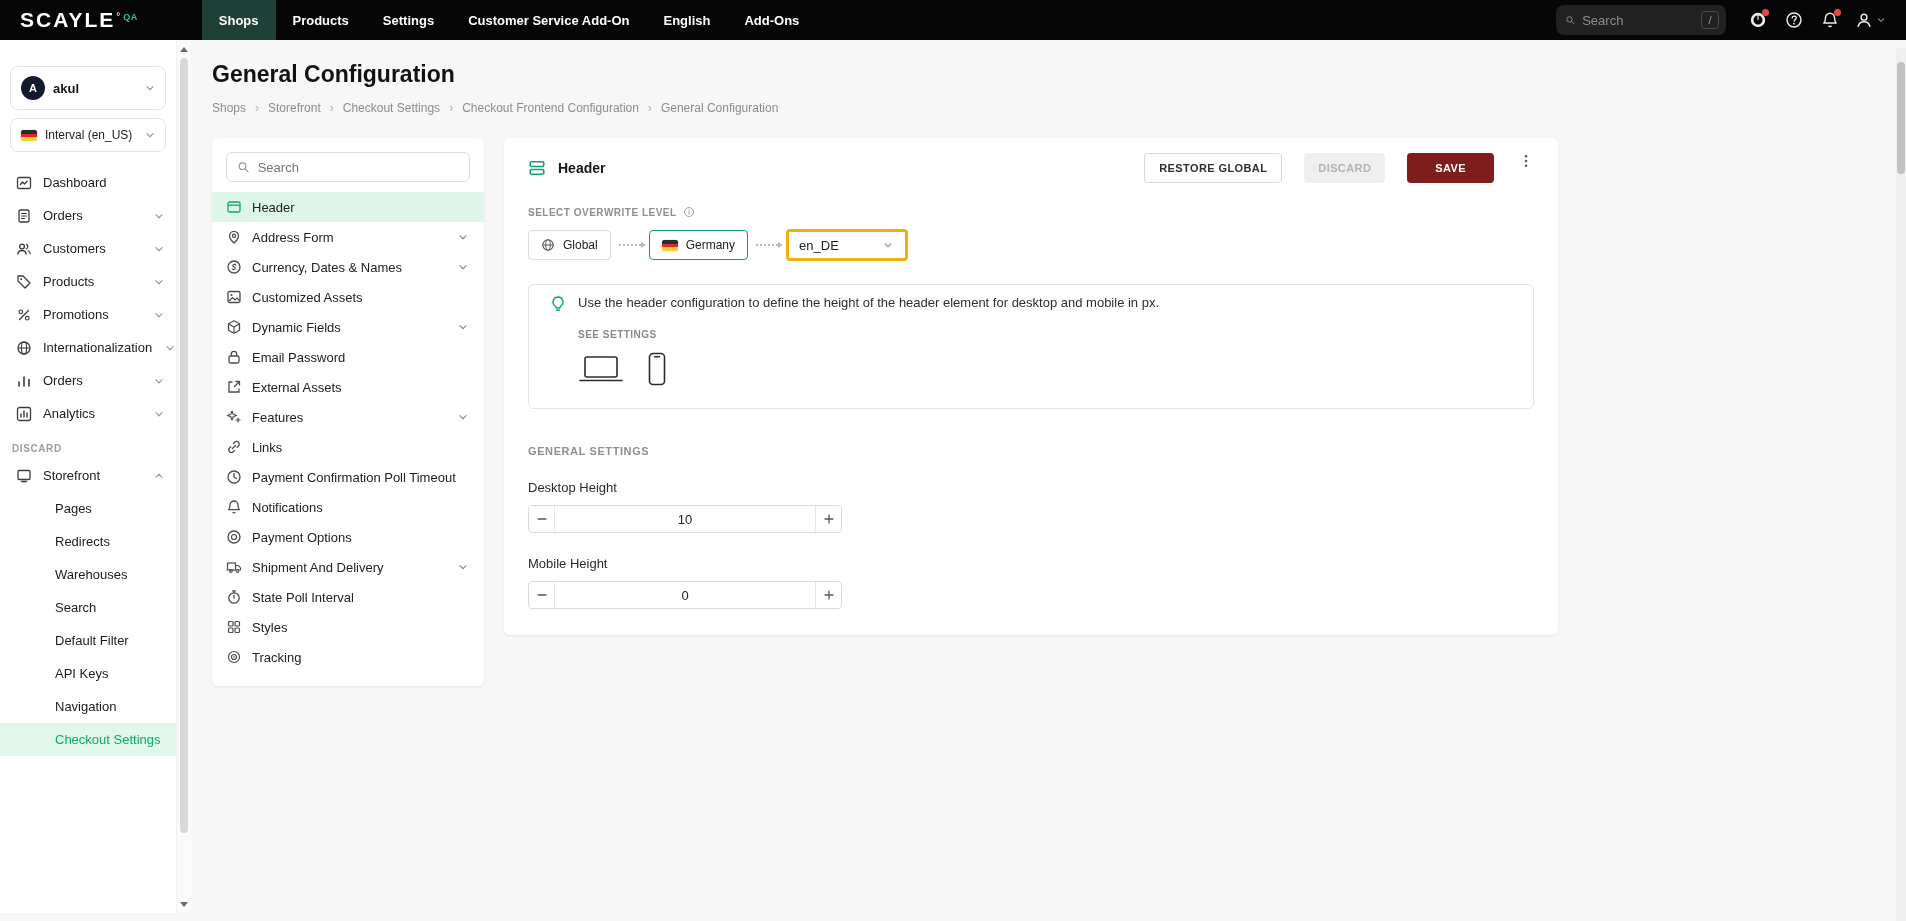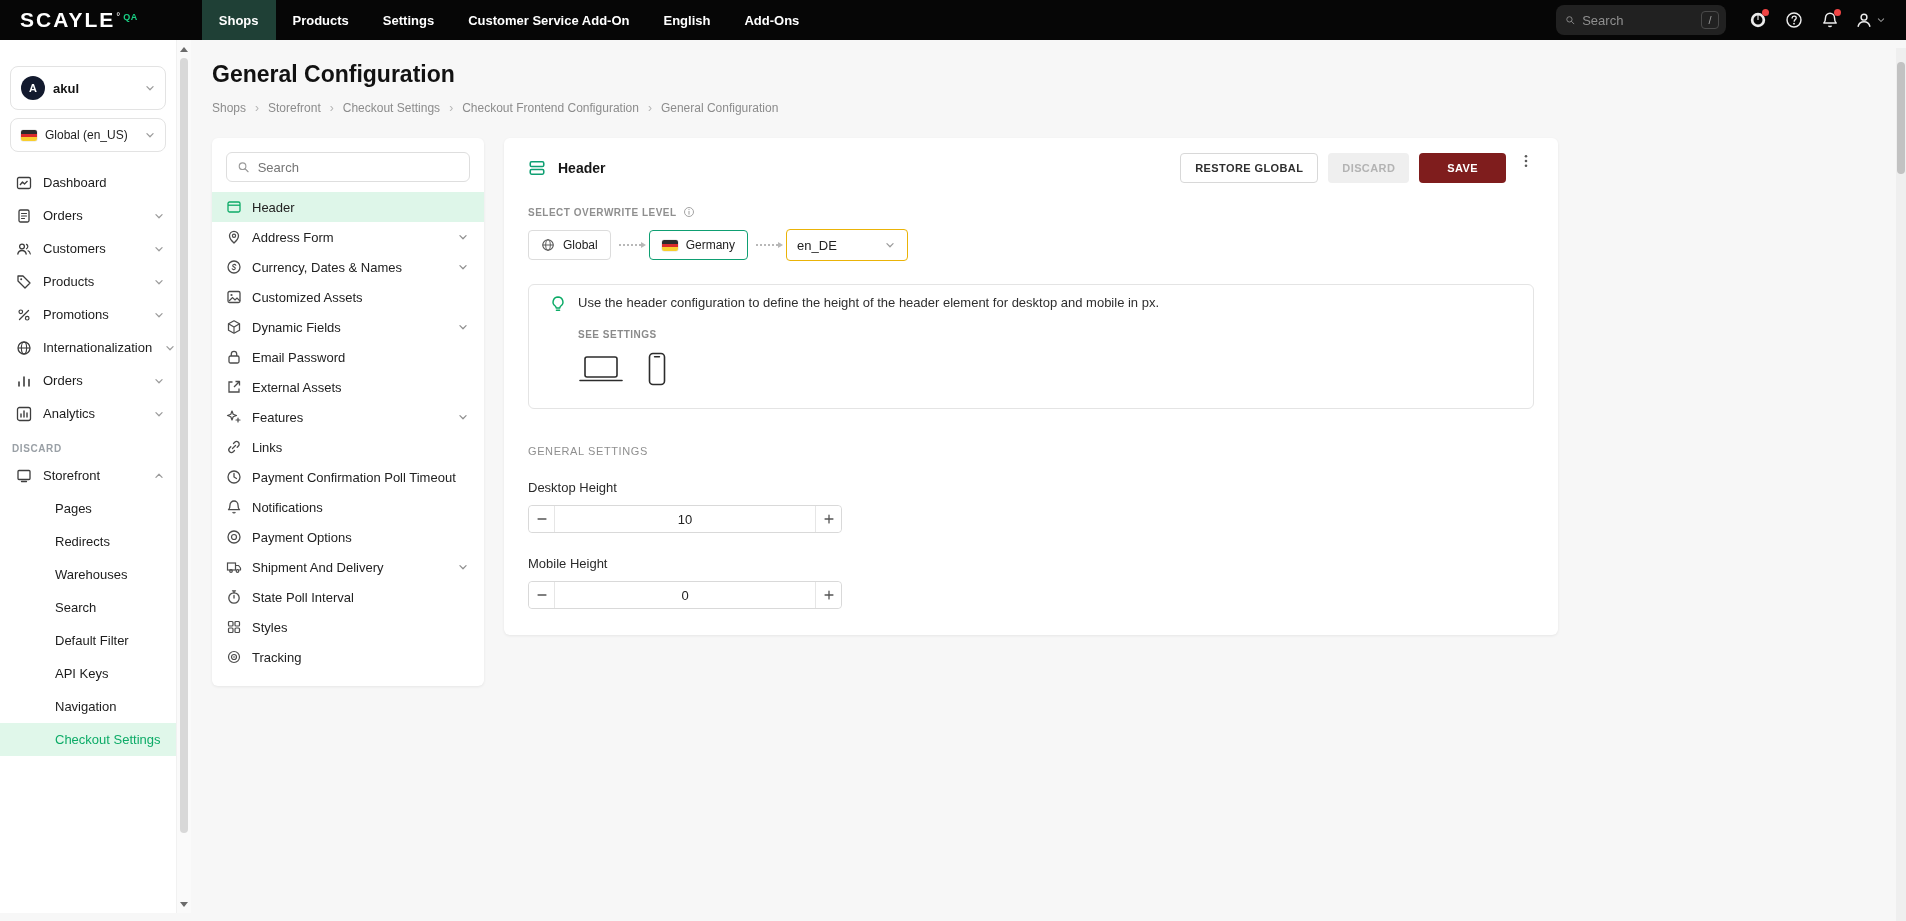--- a/index.html
+++ b/index.html
@@ -78,49 +78,49 @@
   .cfg-item.active{background:#def6e9;}
   .cfg-item.active .ci{color:#0cab67;}
   .cfg-item .chev{margin-left:auto;color:#8f8f8f;}
   .cfg-label{white-space:nowrap;overflow:hidden;text-overflow:ellipsis;}
 
   
   .panel{width:1054px;padding:0 24px 26px;}
   .panel-head{height:60px;display:flex;align-items:center;gap:12px;}
   .panel-head-icon{color:#0e9f72;}
   .panel-title{font-size:14px;font-weight:700;color:#161616;}
-  .panel-actions{margin-left:auto;display:flex;align-items:flex-start;gap:10px;}
+  .panel-actions{margin-left:auto;display:flex;align-items:flex-start;gap:22px;}
   .btn{height:30px;border-radius:4px;font-size:11px;font-weight:700;letter-spacing:.4px;display:flex;align-items:center;padding:0 14px;cursor:pointer;font-family:inherit;border:none;white-space:nowrap;}
   .btn-outline{background:#fff;border:1px solid #d8d8d8;color:#2e2e2e;}
   .btn-disabled{background:#efefef;color:#b3b3b3;cursor:default;}
   .btn-primary{background:#7f1d1d;color:#fff;padding:0 28px;}
   .kebab{color:#5a5a5a;cursor:pointer;margin-left:2px;}
 
   .ow-label{display:flex;align-items:center;gap:6px;font-size:10px;font-weight:700;color:#8f8f8f;letter-spacing:.5px;margin-top:8px;}
   .ow-label .info{color:#9a9a9a;cursor:pointer;}
   .ow-row{display:flex;align-items:center;margin-top:11px;}
   .chip{height:30px;border:1px solid #dcdcdc;border-radius:4px;display:flex;align-items:center;gap:8px;padding:0 12px;font-size:12px;color:#222;background:#fff;cursor:pointer;}
   .chip .gi{color:#555;}
   .chip.selected{border:1.5px solid #0e9f72;}
   .connector{width:22px;border-top:2px dotted #b8b8b8;margin:0 8px;position:relative;}
   .connector::after{content:'';position:absolute;right:-5px;top:-4px;border-left:5px solid #b8b8b8;border-top:3px solid transparent;border-bottom:3px solid transparent;}
-  .locale-select{height:32px;border:1px solid #eab308;border-radius:4px;display:flex;align-items:center;gap:8px;padding:0 10px;font-size:13px;color:#222;width:122px;cursor:pointer;background:#fff;}
+  .locale-select{height:32px;border:3px solid #eab308;border-radius:4px;display:flex;align-items:center;gap:8px;padding:0 10px;font-size:13px;color:#222;width:122px;cursor:pointer;background:#fff;}
   .locale-select .sb-chev{margin-left:auto;}
 
   .hint-box{border:1px solid #e4e4e4;border-radius:6px;margin-top:23px;padding:9px 20px 22px;}
   .hint-row{display:flex;gap:11px;align-items:flex-start;}
   .bulb{color:#0cab67;flex:none;margin-top:1px;}
   .hint-text{font-size:13px;color:#2f2f2f;line-height:1.45;}
   .see-examples{font-size:10px;font-weight:700;color:#8a8a8a;letter-spacing:.5px;margin:16px 0 0 29px;}
   .examples{display:flex;align-items:center;gap:24px;margin:12px 0 0 29px;}
   .ex-thumb{color:#2c2c2c;cursor:pointer;}
   .laptop{width:46px;height:30px;}
   .phone{width:18px;height:34px;}
 
-  .section-title{font-size:11px;font-weight:400;color:#8f8f8f;letter-spacing:.6px;margin-top:36px;}
+  .section-title{font-size:11px;font-weight:700;color:#8f8f8f;letter-spacing:.6px;margin-top:36px;}
   .field{margin-top:23px;}
   .field-label{font-size:13px;color:#2b2b2b;}
   .stepper{margin-top:10px;width:314px;height:28px;border:1px solid #d9d9d9;border-radius:4px;display:flex;align-items:stretch;background:#fff;}
   .step-btn{width:26px;display:flex;align-items:center;justify-content:center;color:#555;cursor:pointer;background:#fff;border:none;}
   .step-btn.minus{border-right:1px solid #e6e6e6;border-radius:4px 0 0 4px;}
   .step-btn.plus{border-left:1px solid #e6e6e6;border-radius:0 4px 4px 0;}
   .stepper input{flex:1;border:none;outline:none;text-align:center;font-size:13px;color:#222;font-family:inherit;background:transparent;}
 
   
   .page-scrollbar{position:fixed;top:48px;right:0;width:10px;bottom:0;background:#efefef;}
@@ -355,21 +355,21 @@
   <aside class="sidebar">
     <div class="shop-sel">
       <span class="avatar">A</span>
       <span class="shop-name">akul</span>
       <svg class="ic14 sb-chev">
           <use href="#s-chevd"></use>
         </svg>
     </div>
     <div class="locale-sel">
       <span class="flag sm"></span>
-      <span class="locale-label">Global (en_US)</span>
+      <span class="locale-label">Interval (en_US)</span>
       <svg class="ic14 sb-chev">
           <use href="#s-chevd"></use>
         </svg>
     </div>
 
     <div class="sb-menu">
       <div class="sb-item">
         <svg class="ic16 mi">
             <use href="#s-dash"></use>
           </svg>

